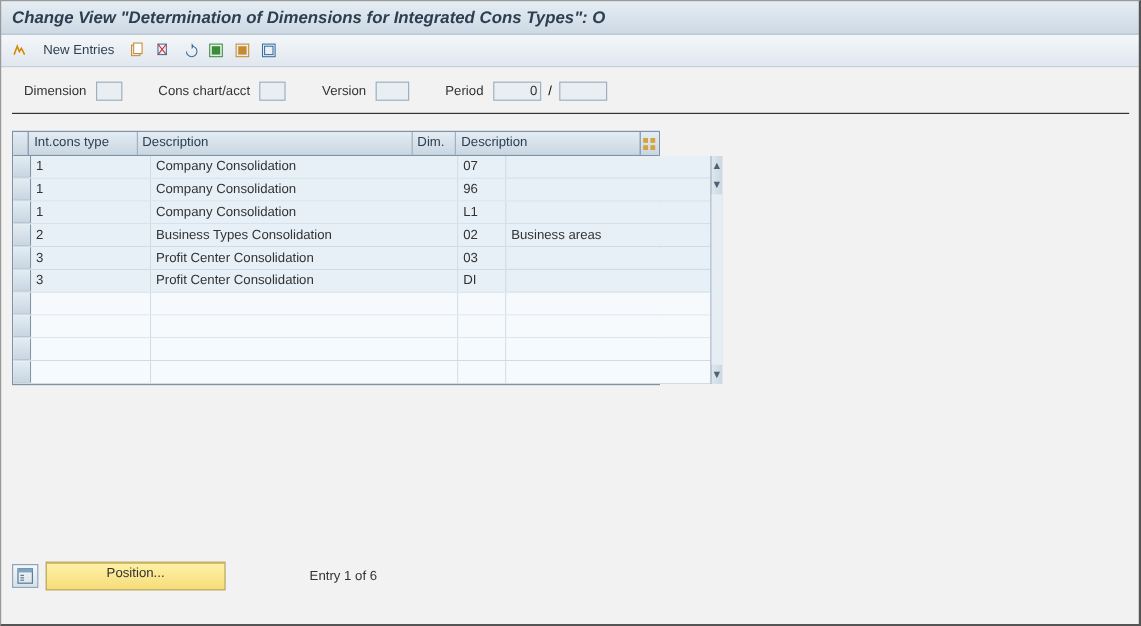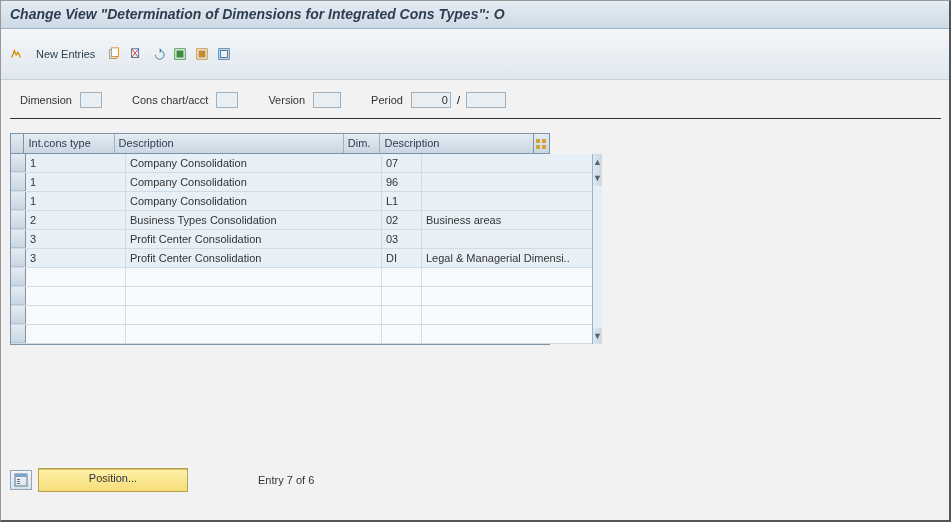--- a/index.html
+++ b/index.html
@@ -17,21 +17,21 @@
     border-bottom: 1px solid #9db2c4;
     padding: 6px 10px;
     font-size: 14px;
     font-style: italic;
     font-weight: bold;
     color: #2d3e50;
   }
   .toolbar {
     background: linear-gradient(#f4f7fa, #e0e7ee);
     border-bottom: 1px solid #c3cfd9;
-    padding: 16px 8px;
+    padding: 4px 8px;
     display: flex;
     align-items: center;
     gap: 4px;
     position: relative;
   }
   .tool-icon {
     width: 18px; height: 18px;
     display: inline-flex; align-items:center; justify-content:center;
     border: 1px solid transparent;
     border-radius: 2px;
@@ -293,21 +293,20 @@
           <div class="row-sel"></div>
           <div class="cell c-type">3</div>
           <div class="cell c-desc1">Profit Center Consolidation</div>
           <div class="cell c-dim">03</div>
         </div>
         <div class="grid-row">
           <div class="row-sel"></div>
           <div class="cell c-type">3</div>
           <div class="cell c-desc1">Profit Center Consolidation</div>
           <div class="cell c-dim">DI</div>
-          <div class="cell c-desc2" style="border-right:none">Legal &amp; Managerial Dimensi..</div>
         </div>
         <div class="grid-row empty">
           <div class="row-sel"></div>
           <div class="cell c-type"></div>
           <div class="cell c-desc1"></div>
           <div class="cell c-dim"></div>
           <div class="cell c-desc2" style="border-right:none"></div>
         </div>
         <div class="grid-row empty">
           <div class="row-sel"></div>
@@ -344,16 +343,16 @@
   <span class="pos-icon">
     <svg width="14" height="14" viewBox="0 0 14 14">
         <rect x="1" y="1" width="12" height="12" fill="none" stroke="#5b7a98"></rect>
         <rect x="1" y="1" width="12" height="3" fill="#7ea4c4"></rect>
         <rect x="3" y="6" width="3" height="1" fill="#5b7a98"></rect>
         <rect x="3" y="8" width="3" height="1" fill="#5b7a98"></rect>
         <rect x="3" y="10" width="3" height="1" fill="#5b7a98"></rect>
       </svg>
   </span>
   <div class="pos-btn">Position...</div>
-  <div class="entry-text">Entry 7 of 6</div>
+  <div class="entry-text">Entry 1 of 6</div>
 </div>
 
 <div class="frame-border"></div>
 
 </body></html>

